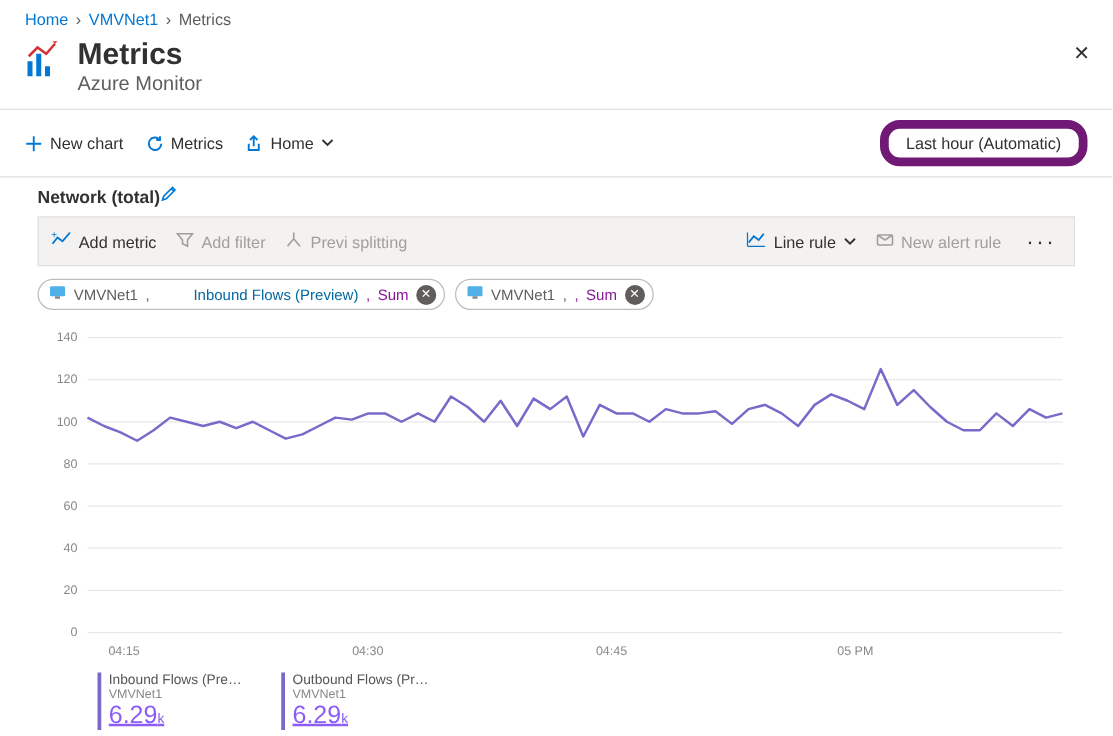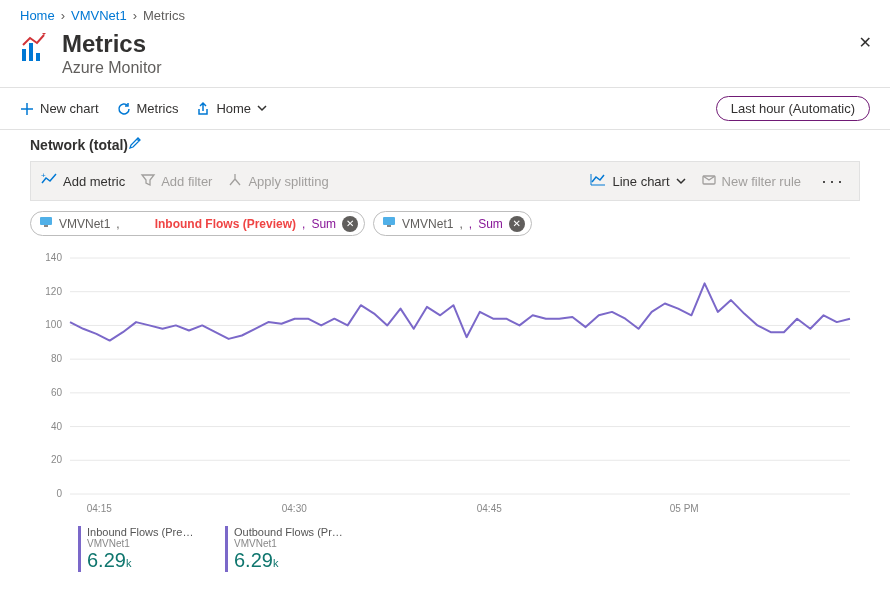--- a/index.html
+++ b/index.html
@@ -27,57 +27,57 @@
   .page-header .icon-box{width:32px;height:32px;margin-right:10px;}
   .page-title{font-size:24px;font-weight:600;line-height:1.1;}
   .page-subtitle{font-size:16px;color:var(--muted);margin-top:2px;}
   .close-x{position:absolute;right:18px;top:6px;font-size:16px;color:var(--text);cursor:pointer;}
 
   .divider{height:1px;background:var(--border);width:100%;}
 
   .cmdbar{display:flex;align-items:center;padding:8px 20px;gap:18px;}
   .cmdbar .cmd{display:flex;align-items:center;gap:6px;cursor:pointer;color:var(--text);}
   .cmdbar .cmd .ic{color:var(--link);display:inline-flex;}
-  .time-pill{margin-left:auto;border:1px solid #701a75;border-radius:16px;padding:4px 14px;cursor:pointer;font-size:13px;}
+  .time-pill{margin-left:auto;border:7px solid #701a75;border-radius:16px;padding:4px 14px;cursor:pointer;font-size:13px;}
 
   .section-title-row{display:flex;align-items:center;gap:0;padding:6px 30px 8px;}
   .section-title{font-weight:600;font-size:14px;}
   .pencil{color:var(--link);cursor:pointer;}
 
   .toolbar{
     margin:0 30px;background:var(--toolbar-bg);border:1px solid var(--border);
     display:flex;align-items:center;height:40px;padding:0 10px;gap:16px;font-size:13px;
   }
   .tb-btn{display:flex;align-items:center;gap:6px;cursor:pointer;}
   .tb-btn.disabled{color:var(--disabled);cursor:default;}
   .tb-sep{flex:1;}
   .tb-more{font-size:18px;letter-spacing:2px;cursor:pointer;padding:0 4px;color:var(--text);}
 
   .chips{display:flex;gap:8px;padding:10px 30px 4px;}
   .chip{
     display:flex;align-items:center;gap:6px;border:1px solid var(--pill-border);
     border-radius:14px;padding:3px 6px 3px 8px;font-size:12px;cursor:pointer;
   }
   .chip .res{color:var(--muted);}
-  .chip .metric{color:#ef4444;font-weight:700;padding-left:29px;}
+  .chip .metric{color:#0369a1;font-weight:400;padding-left:29px;}
   .chip .agg{color:#881798;}
   .chip .close{width:16px;height:16px;border-radius:50%;background:#605e5c;color:#fff;display:flex;align-items:center;justify-content:center;font-size:10px;line-height:1;}
   .chip .vm-ic{width:14px;height:14px;}
 
   .chart-area{padding:8px 30px 4px;}
   .chart-svg{display:block;}
   .grid-line{stroke:#e8e8e8;stroke-width:1;}
   .axis-label{fill:#888;font-size:10px;font-family:inherit;}
   .series-line{stroke:var(--accent);stroke-width:2;fill:none;stroke-linejoin:round;}
 
   .legend{display:flex;gap:28px;padding:4px 30px 16px 78px;}
   .legend-item{border-left:3px solid var(--accent);padding-left:6px;}
   .legend-name{font-size:11px;color:#555;white-space:nowrap;max-width:110px;overflow:hidden;text-overflow:ellipsis;}
   .legend-res{font-size:10px;color:#888;}
-  .legend-val{font-size:20px;color:#0f766e;}
+  .legend-val{font-size:20px;color:#8b5cf6;text-decoration:underline;}
   .legend-val .unit{font-size:11px;}
   svg{overflow:visible;}
 </style>
 </head>
 <body>
 
 <div class="breadcrumbs">
   <a href="#">Home</a>
   <span class="sep">›</span>
   <a href="#">VMVNet1</a>
@@ -158,39 +158,39 @@
   <div class="tb-btn disabled">
     <span><svg width="14" height="14" viewBox="0 0 14 14">
           <path d="M1 2h12L9 7v5l-4-2V7L1 2z" fill="none" stroke="#a19f9d" stroke-width="1.3"></path>
         </svg></span>
     <span>Add filter</span>
   </div>
   <div class="tb-btn disabled">
     <span><svg width="14" height="14" viewBox="0 0 14 14">
           <path d="M7 1v5M7 6l-5 6M7 6l5 6" fill="none" stroke="#a19f9d" stroke-width="1.3"></path>
         </svg></span>
-    <span>Apply splitting</span>
+    <span>Previ splitting</span>
   </div>
   <div class="tb-sep"></div>
   <div class="tb-btn">
     <span><svg width="16" height="14" viewBox="0 0 16 14">
           <path d="M1 12h14M1 1v11" stroke="#0078d4" stroke-width="1"></path>
           <polyline points="2,9 6,4 10,7 14,2" fill="none" stroke="#0078d4" stroke-width="1.5"></polyline>
         </svg></span>
-    <span>Line chart</span>
+    <span>Line rule</span>
     <span><svg width="10" height="10" viewBox="0 0 10 10">
           <path d="M1 3l4 4 4-4" fill="none" stroke="#323130" stroke-width="1.5"></path>
         </svg></span>
   </div>
   <div class="tb-btn disabled">
     <span><svg width="14" height="14" viewBox="0 0 14 14">
           <rect x="1" y="3" width="12" height="8" rx="1" fill="none" stroke="#a19f9d" stroke-width="1.3"></rect>
           <path d="M1 3l6 4 6-4" fill="none" stroke="#a19f9d" stroke-width="1.3"></path>
         </svg></span>
-    <span>New filter rule</span>
+    <span>New alert rule</span>
   </div>
   <div class="tb-more">···</div>
 </div>
 
 <div class="chips">
   <div class="chip">
     <span><svg class="vm-ic" viewBox="0 0 14 14">
           <rect x="1" y="2" width="12" height="8" rx="1" fill="#50b0e8"></rect>
           <rect x="5" y="10" width="4" height="2" fill="#888"></rect>
         </svg></span>

